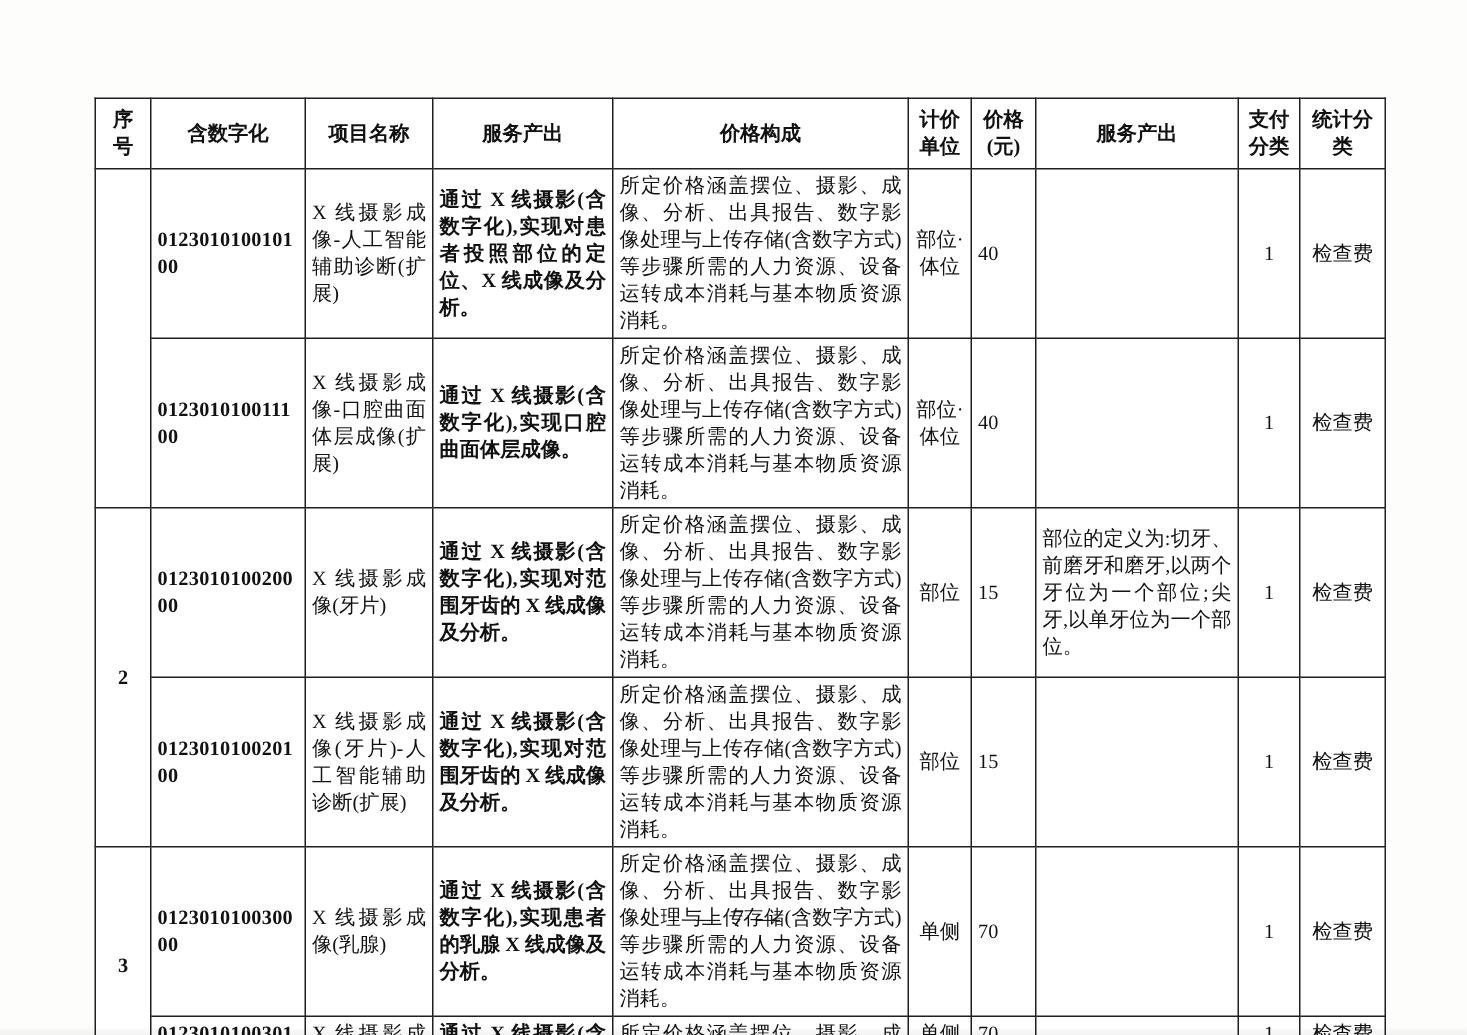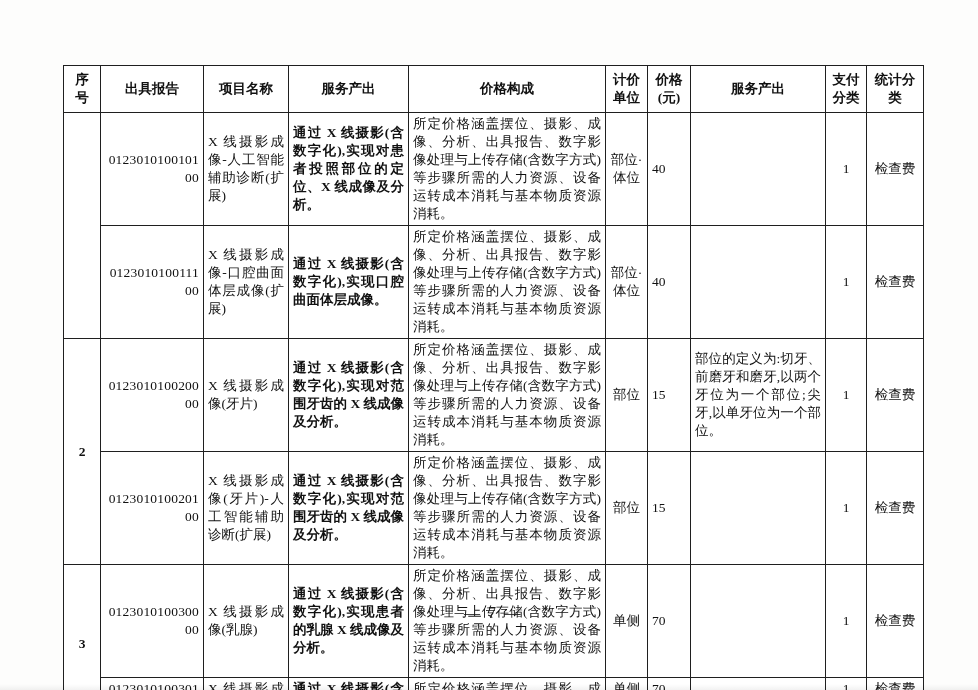--- a/index.html
+++ b/index.html
@@ -44,21 +44,21 @@
     height: 42px;
     white-space: pre-line;
     padding: 1px 2px;
   }
   tr.r1 td, tr.r2 td { height: 87px; }
   tr.r3 td { height: 85px; }
   tr.r4 td { height: 84px; }
   tr.r5 td { height: 90px; }
   tr.r6 td { height: 40px; vertical-align: top; }
   td.c-seq   { text-align: center; font-weight: bold; font-size: 15px; }
-  td.c-code  { text-align: right; padding-left: 4px; letter-spacing: 0.2px; font-size: 14px; }
+  td.c-code  { text-align: left; padding-left: 4px; letter-spacing: 0.2px; font-size: 14px; font-weight: bold; }
   td.c-name  { text-align: justify; }
   td.c-out   { text-align: justify; font-weight: bold; }
   td.c-comp  { text-align: justify; line-height: 17.5px; margin-left: 13px; }
   td.c-unit  { text-align: center; }
   td.c-price { text-align: left; font-size: 14px; }
   td.c-note  { text-align: justify; margin-top: 19px; }
   td.c-pay   { text-align: center; font-size: 14px; }
   td.c-stat  { text-align: center; }
   tr.r6 td .clip {
     height: 37px;
@@ -99,21 +99,21 @@
       <col style="width:42px">
       <col style="width:43px">
       <col style="width:135px">
       <col style="width:41px">
       <col style="width:57px">
     </colgroup>
     <thead>
       <tr>
         <th>序
 号</th>
-        <th>出具报告</th>
+        <th>含数字化</th>
         <th>项目名称</th>
         <th>服务产出</th>
         <th>价格构成</th>
         <th>计价
 单位</th>
         <th>价格
 (元)</th>
         <th>服务产出</th>
         <th>支付
 分类</th>

